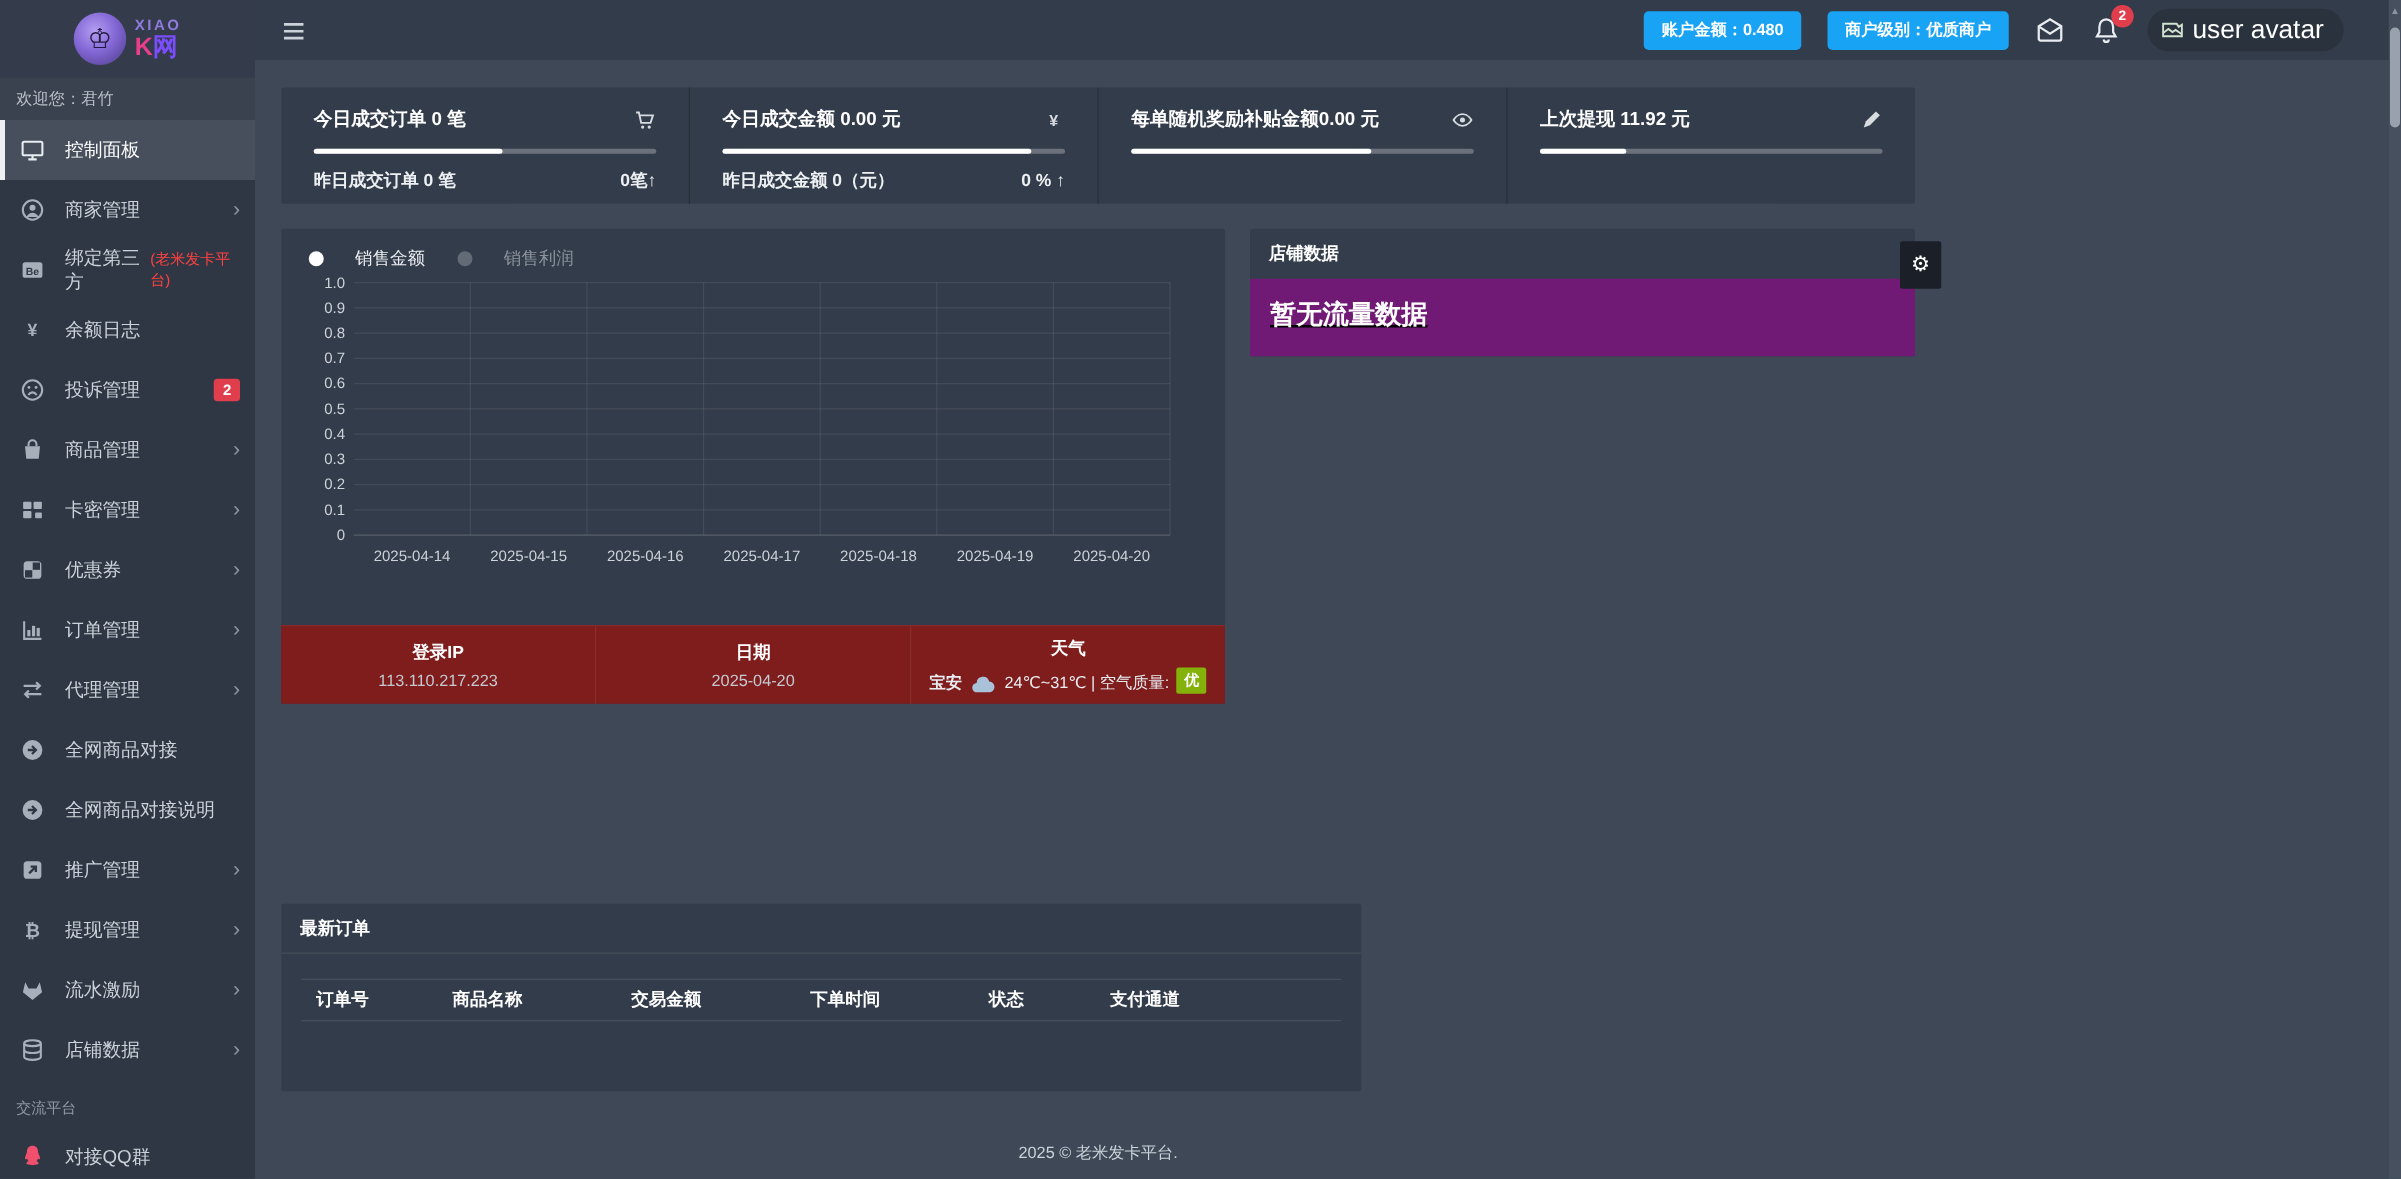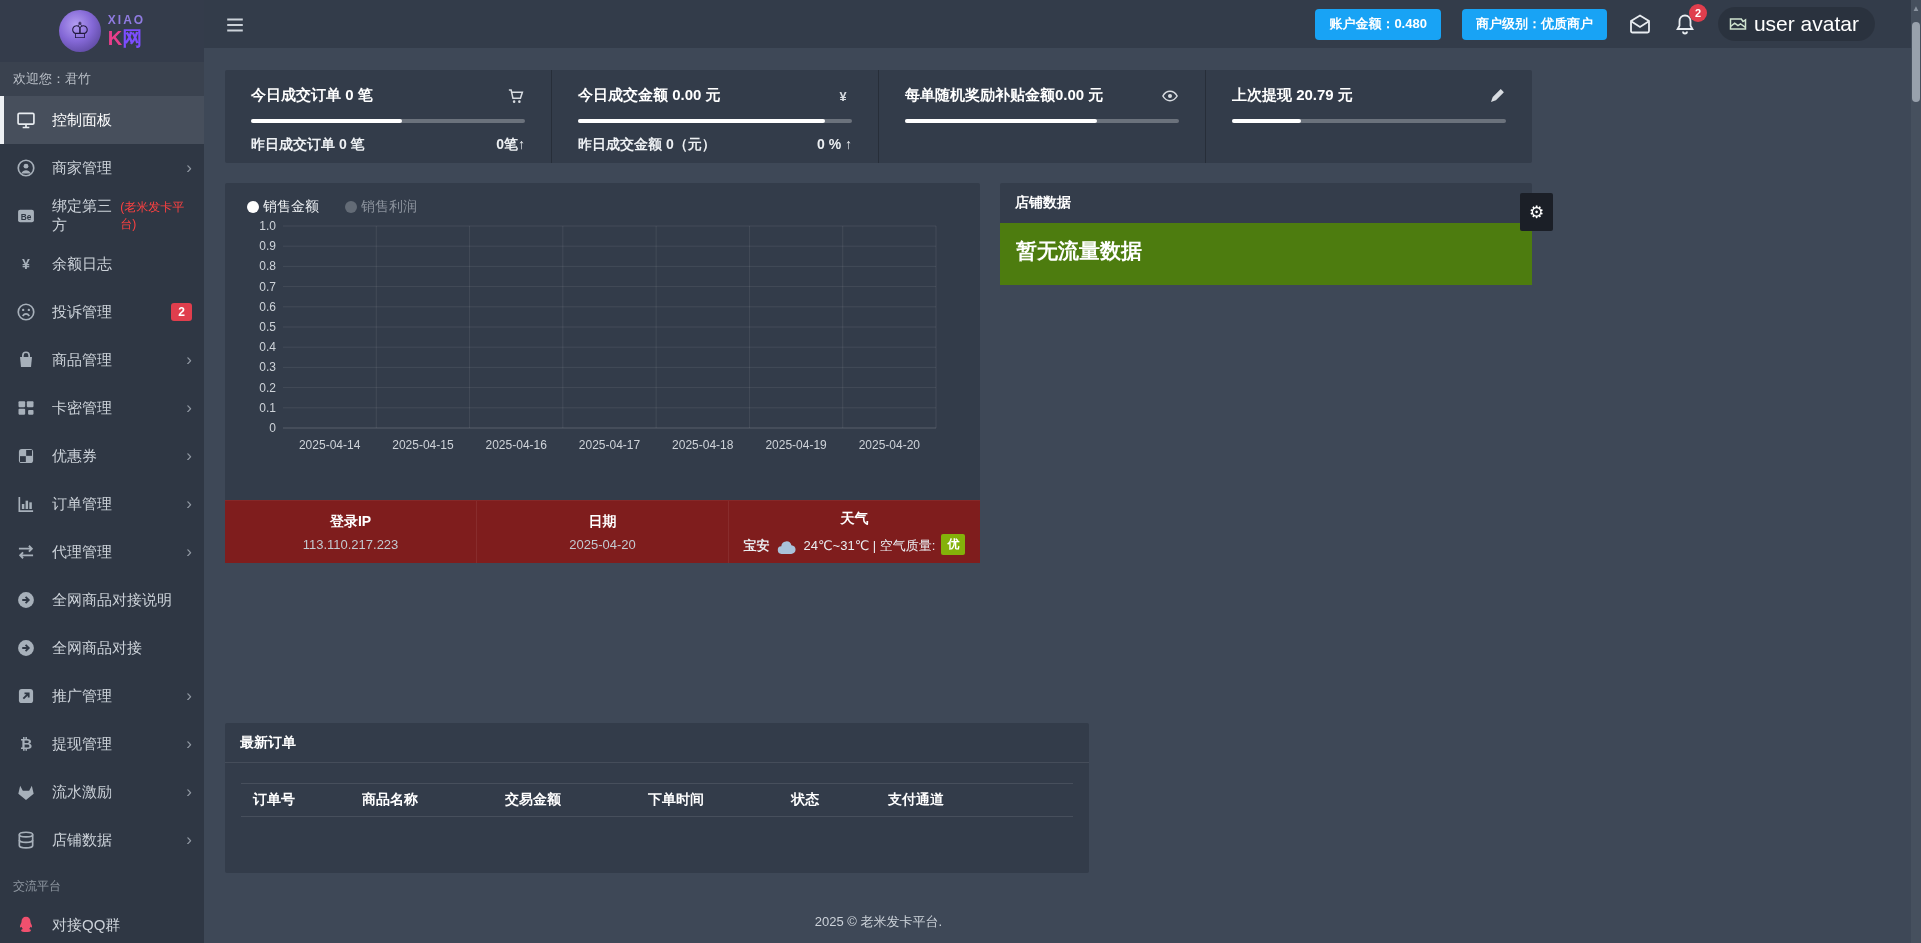--- a/index.html
+++ b/index.html
@@ -68,41 +68,41 @@
   .stat-sub { margin-top:13px; display:flex; justify-content:space-between;
     color:#edf0f3; font-size:14px; font-weight:bold; }
 
   
   .chart-card { position:absolute; left:21px; top:183px; width:755px; height:380px;
     background:#333c4a; border-radius:2px; }
   .card-title { height:40px; display:flex; align-items:center; padding:0 15px;
     color:#fff; font-size:14px; font-weight:bold;
     border-bottom:1px solid rgba(255,255,255,0.09); }
   .legend-row { display:flex; gap:26px; padding:15px 0 2px 22px; }
-  .legend-item { display:flex; align-items:center; gap:4px; font-size:14px; cursor:pointer; }
+  .legend-item { display:flex; align-items:center; gap:25px; font-size:14px; cursor:pointer; }
   .legend-dot { width:12px; height:12px; border-radius:50%; }
   .legend-item.on  { color:#eceff2; } .legend-item.on  .legend-dot { background:#fff; }
   .legend-item.off { color:#8b929c; } .legend-item.off .legend-dot { background:#636b76; }
   .chart-body { padding:0 20px; }
   .chart-info { position:absolute; left:0; right:0; bottom:0; height:63px;
     background:#7f1d1d; border-top:1px solid rgba(255,255,255,0.05); display:flex; }
   .info-cell { flex:1; display:flex; flex-direction:column; align-items:center;
     justify-content:center; gap:6px; }
   .info-cell + .info-cell { border-left:1px solid rgba(255,255,255,0.07); }
   .info-label { color:#fff; font-size:14px; font-weight:bold; }
   .info-value { color:#c3c9d0; font-size:13px; }
   .weather-line { display:flex; align-items:flex-end; gap:6px; color:#e9edf1; font-size:13px; }
   .weather-line .cloud { color:#a9c2da; } .weather-line .cloud svg { width:22px; height:16px; }
   .aqi-badge { background:#84b10a; color:#fff; font-size:12px; font-weight:bold;
     padding:2px 6px; border-radius:2px; }
 
   
   .shop-panel { position:absolute; left:796px; top:183px; width:532px; background:#343d4b;
     border-radius:2px; }
-  .shop-body { background:#4d7c0f; padding:14px 16px 20px 16px; }
+  .shop-body { background:#701a75; padding:14px 16px 20px 16px;text-decoration:underline; }
   .shop-empty { color:#fff; font-size:21px; font-weight:bold; }
   .gear-btn { position:absolute; left:1316px; top:193px; width:33px; height:38px;
     background:#1b1f27; color:#fff; display:flex; align-items:center; justify-content:center;
     font-size:17px; border-radius:2px; cursor:pointer; }
 
   
   .orders-card { position:absolute; left:21px; top:723px; width:864px; height:150px;
     background:#333c4a; border-radius:2px; }
   .orders-head { display:flex; padding:0 12px; height:34px; align-items:center;
     margin:20px 16px 0 16px; border-top:1px solid rgba(255,255,255,0.10);
@@ -236,30 +236,30 @@
         <span class="s-label">代理管理</span>
         <span class="s-chev">›</span>
       </div>
       <div class="side-item">
         <span class="s-icon">
           <svg viewBox="0 0 24 24">
             <circle cx="12" cy="12" r="9.5" fill="currentColor"></circle>
             <path d="M7.5 12h7.5M11.5 8.2l3.8 3.8-3.8 3.8" stroke="#2f3744" stroke-width="2.2" fill="none"></path>
           </svg>
         </span>
-        <span class="s-label">全网商品对接说明</span>
+        <span class="s-label">全网商品对接</span>
       </div>
       <div class="side-item">
         <span class="s-icon">
           <svg viewBox="0 0 24 24">
             <circle cx="12" cy="12" r="9.5" fill="currentColor"></circle>
             <path d="M7.5 12h7.5M11.5 8.2l3.8 3.8-3.8 3.8" stroke="#2f3744" stroke-width="2.2" fill="none"></path>
           </svg>
         </span>
-        <span class="s-label">全网商品对接</span>
+        <span class="s-label">全网商品对接说明</span>
       </div>
       <div class="side-item">
         <span class="s-icon">
           <svg viewBox="0 0 24 24">
             <rect x="3.5" y="3.5" width="17" height="17" rx="3.5" fill="currentColor"></rect>
             <path d="M8.8 15.2L15 9M10.2 8.8H15.2V13.8" stroke="#2f3744" stroke-width="2.2" fill="none"></path>
           </svg>
         </span>
         <span class="s-label">推广管理</span>
         <span class="s-chev">›</span>
@@ -387,21 +387,21 @@
               <circle cx="12" cy="12" r="2.7" fill="currentColor" stroke="none"></circle>
             </svg>
           </span>
       </div>
       <div class="bar">
           <div class="bar-fill" style="width: 70%;"></div>
         </div>
     </div>
     <div class="stat">
       <div class="stat-head">
-        <span>上次提现 20.79 元</span>
+        <span>上次提现 11.92 元</span>
         <span class="icon">
             <svg viewBox="0 0 24 24">
               <path d="M4 20l2.3-6.6L17 2.8 21.2 7 10.6 17.7 4 20z" fill="currentColor"></path>
             </svg>
           </span>
       </div>
       <div class="bar">
           <div class="bar-fill" style="width: 25%;"></div>
         </div>
     </div>

